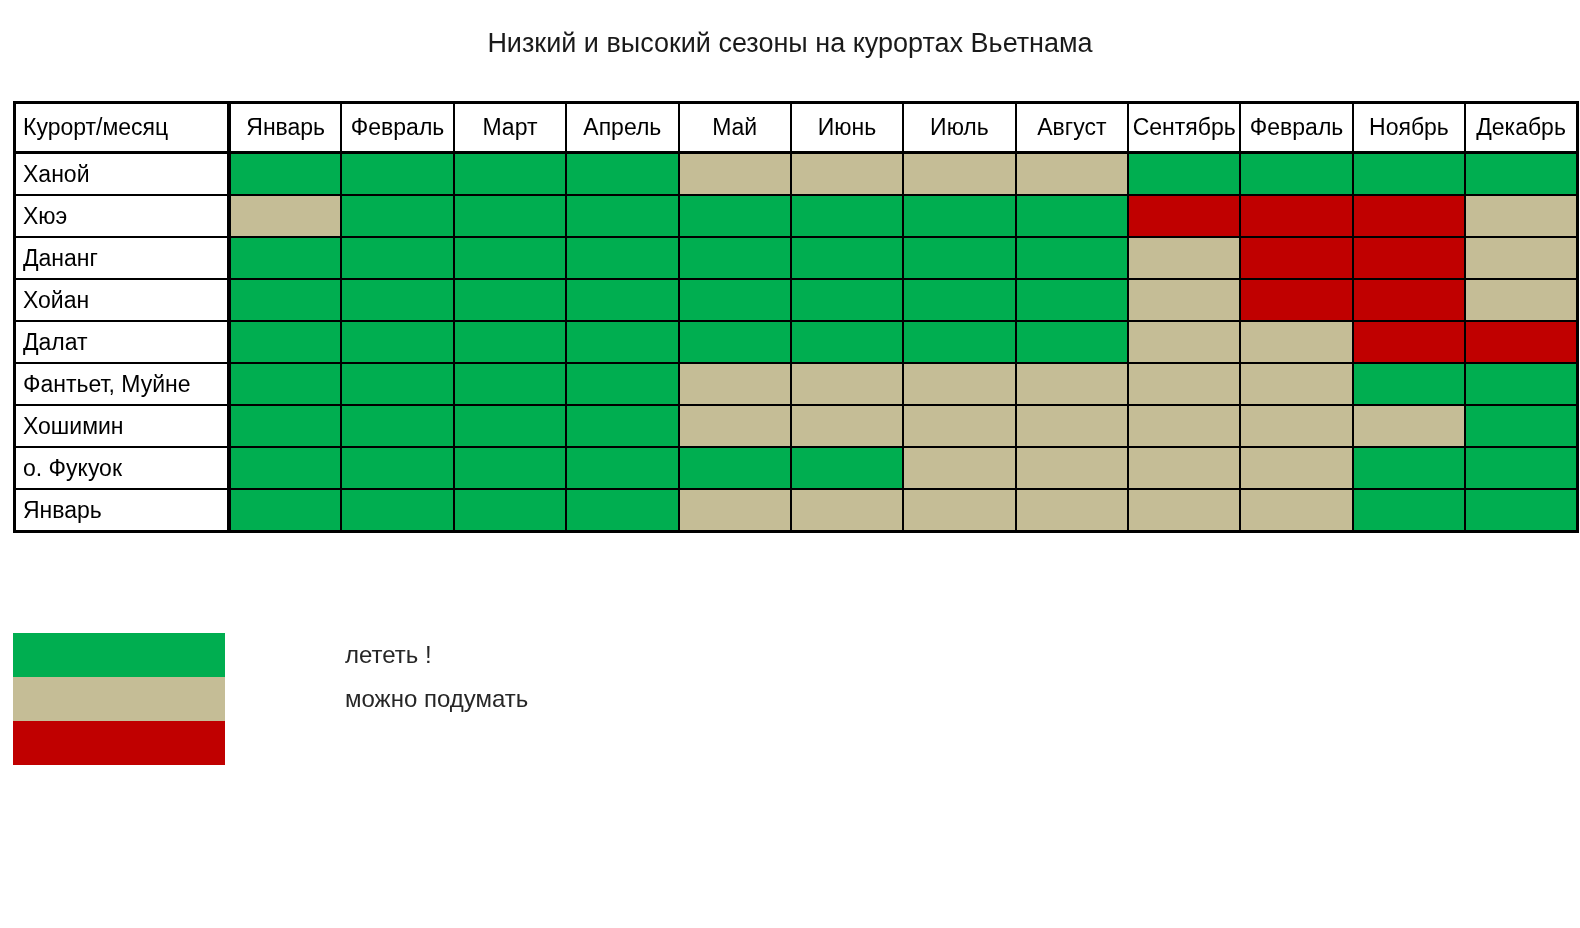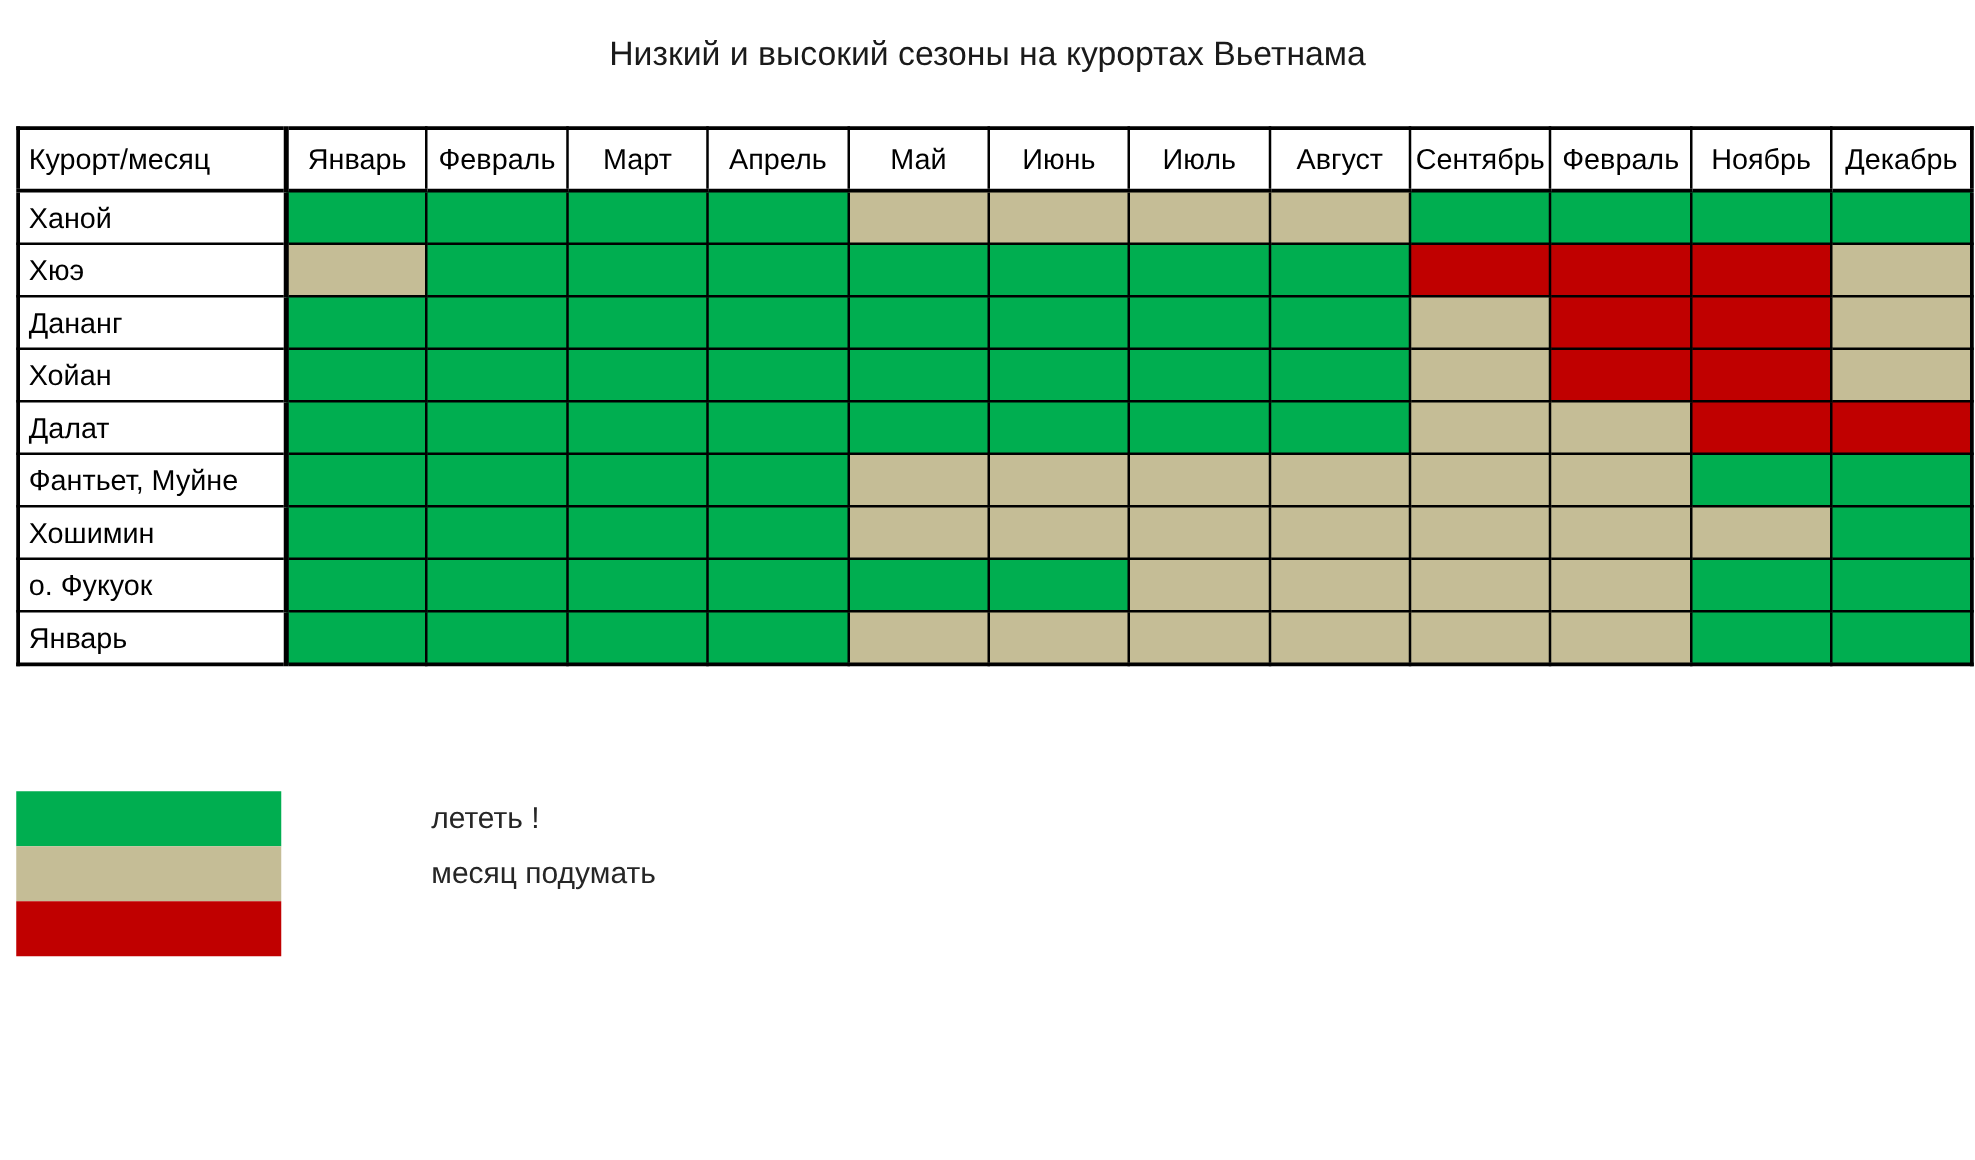--- a/index.html
+++ b/index.html
@@ -228,15 +228,15 @@
 </table>
 
 <div class="legend">
   <div class="legend-swatch">
       <div class="band" style="background: rgb(0, 174, 80);"></div>
       <div class="band" style="background: rgb(197, 189, 150);"></div>
       <div class="band" style="background: rgb(192, 0, 0);"></div>
     </div>
   <div class="legend-labels">
       <div class="legend-label">лететь !</div>
-      <div class="legend-label">месяц подумать</div>
+      <div class="legend-label">можно подумать</div>
     </div>
 </div>
 
 </body></html>

